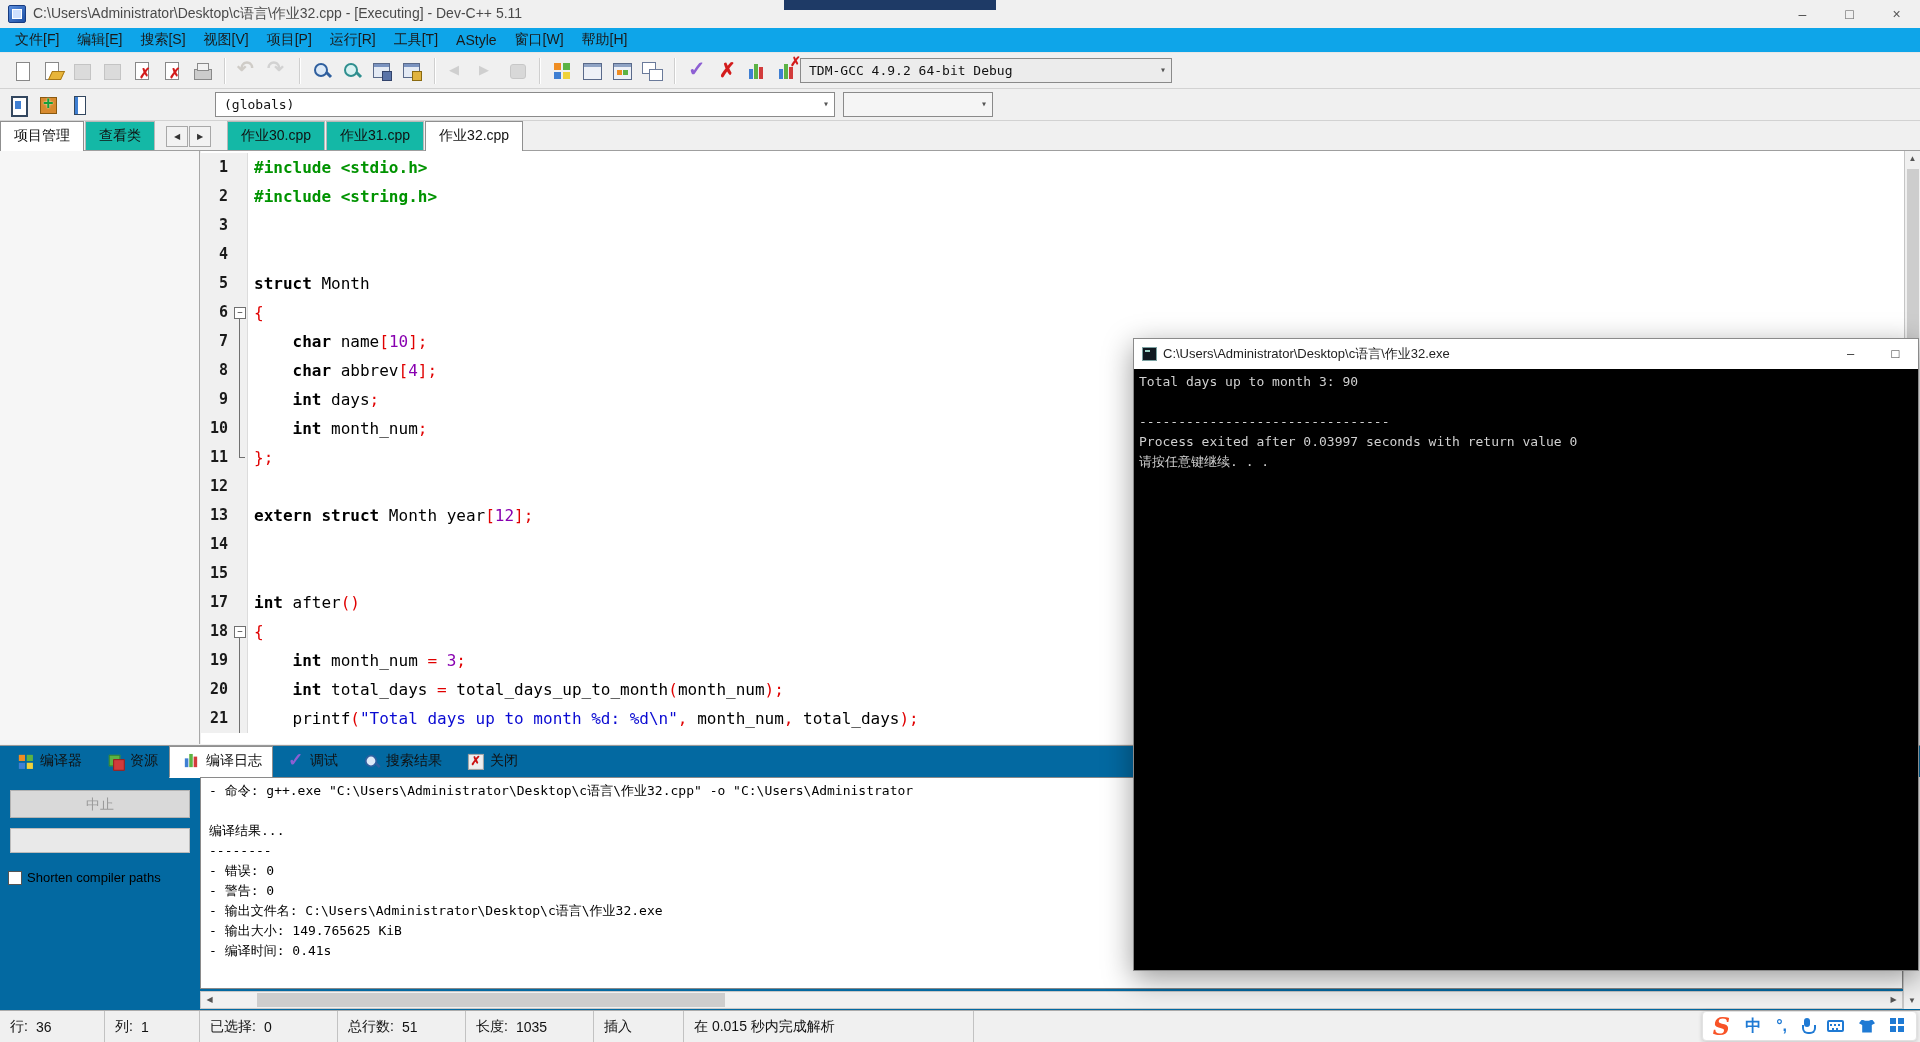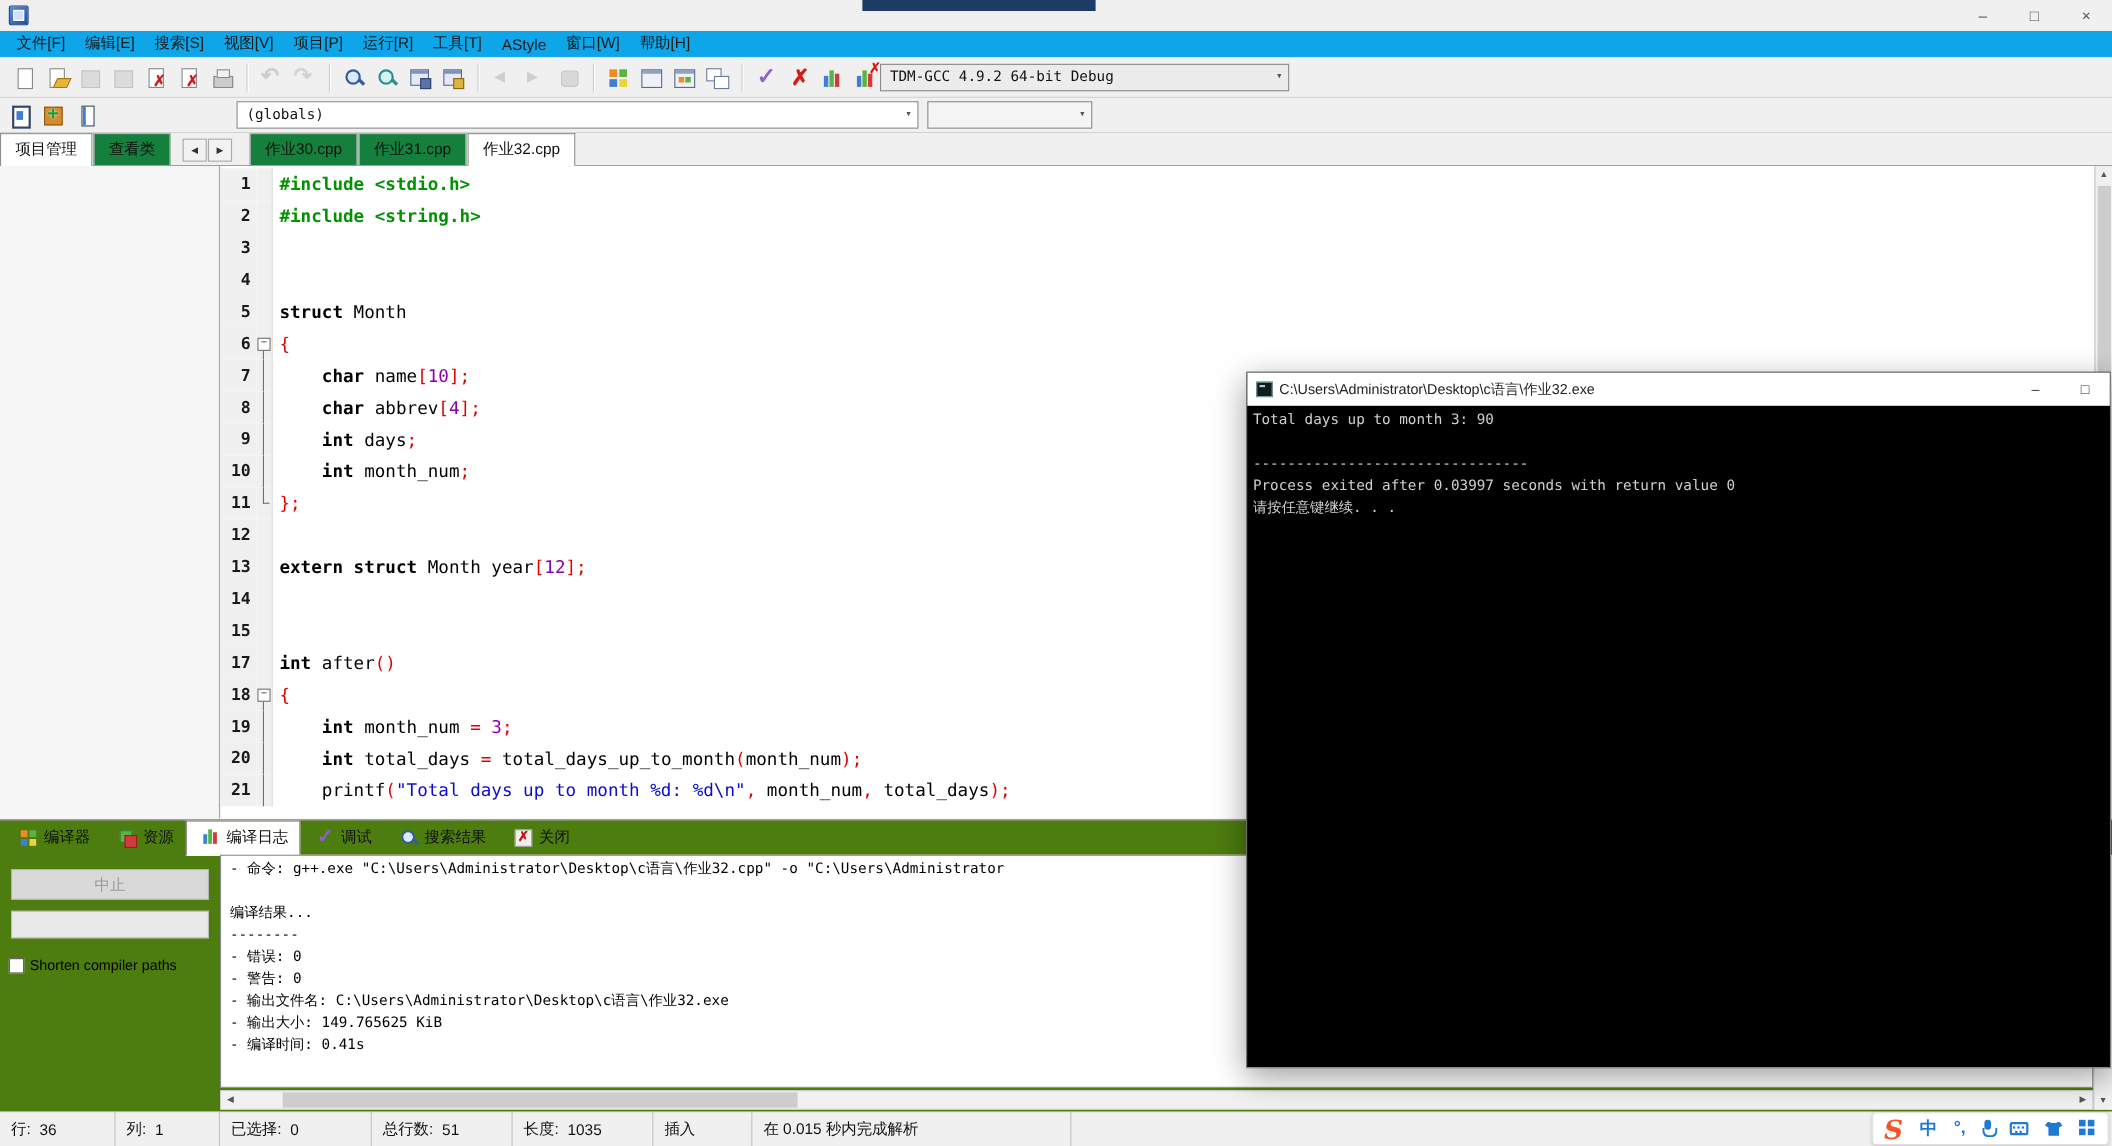--- a/index.html
+++ b/index.html
@@ -91,21 +91,21 @@
 .ic-folder-plus::before { left:3px; top:4px; width:15px; height:15px; background:#d78a2e; border:1px solid #8a5a10; }
 .ic-folder-plus::after { content:"+"; left:6px; top:0px; color:#14a03a; font-weight:bold; font-size:18px; text-shadow:0 0 2px #fff; }
 .ic-barfile::before { left:7px; top:3px; width:10px; height:17px; background:#fff; border:1px solid #33475f;
   box-shadow:inset 3px 0 0 #3f7fd2; }
 
 
 .tabband { height:30px; display:flex; align-items:flex-end; background:#f0f0f0;
   border-bottom:1px solid #9f9f9f; position:relative; }
 .ltabs { display:flex; margin-left:0; }
 .tab { padding:5px 13px 4px; font-size:14px; color:#111; border:1px solid #b8b8b8; border-bottom:none;
-  background:#15803d; margin-right:1px; }
+  background:#14b8a6; margin-right:1px; }
 .tab.active { background:#fff; border-color:#8f8f8f; margin-bottom:-1px; padding-bottom:6px; }
 .tab-arrows { display:flex; margin:0 0 3px 10px; gap:1px; }
 .arrow-btn { width:22px; height:21px; background:#f2f2f2; border:1px solid #a8a8a8;
   display:flex; align-items:center; justify-content:center; font-size:8px; color:#333; }
 .ftabs { display:flex; margin-left:16px; }
 
 
 .left-panel { position:absolute; left:0; top:151px; width:200px; height:593px;
   background:#f6f6f6; border-right:1px solid #a8a8a8; }
 .editor { position:absolute; left:201px; top:151px; width:1703px; height:593px;
@@ -129,21 +129,21 @@
 .tk-num { color:#8800b0; }
 .tk-str { color:#0a0ad2; }
 
 .edit-vscroll { position:absolute; right:0; top:151px; width:16px; height:593px;
   background:#f0f0f0; border-left:1px solid #c5c5c5; }
 .vs-up { height:16px; text-align:center; font-size:8px; line-height:16px; color:#555; }
 .vs-thumb { position:absolute; left:2px; top:18px; width:12px; height:238px; background:#cdcdcd; }
 
 
 .bottom { position:absolute; left:0; top:745px; width:1920px; height:265px;
-  background:#4d7c0f; border-top:1px solid #9a9a9a; }
+  background:#0369a1; border-top:1px solid #9a9a9a; }
 .btabs { display:flex; align-items:flex-end; height:31px; padding-left:3px; }
 .btab { display:flex; align-items:center; gap:4px; padding:3px 10px 4px; font-size:14px; color:#111;
   border:1px solid transparent; }
 .btab.active { background:#fff; border:1px solid #8f8f8f; border-bottom-color:#fff; margin-bottom:-1px; padding-bottom:5px; }
 .btab .ic { width:22px; height:22px; transform:scale(.88); }
 .compile-side { position:absolute; left:0; top:31px; width:200px; bottom:0; }
 .abort-btn { margin:13px 10px 0; height:28px; background:#d9d9d9; border:1px solid #b2b2b2;
   color:#9a9a9a; text-align:center; line-height:26px; font-size:14px; }
 .progress { margin:10px 10px 0; height:25px; background:#e9e9e9; border:1px solid #bbb; }
 .shorten { margin:17px 0 0 8px; display:flex; align-items:center; gap:5px; font-size:13px; color:#000; }
@@ -195,20 +195,21 @@
 .console-title-text { font-size:13px; color:#222; flex:1; }
 .console-btn { width:45px; text-align:center; font-size:13px; color:#333; line-height:30px; }
 .console-body { position:absolute; left:0; top:30px; right:0; bottom:0; background:#000; padding:3px 5px;
   font-family:"DejaVu Sans Mono", monospace; font-size:13px; line-height:20px; color:#d0d0d0; white-space:pre; }
 </style>
 </head>
 <body>
 
 <div class="titlebar">
   <span class="app-icon"></span>
+  <span class="title-text">C:\Users\Administrator\Desktop\c语言\作业32.cpp - [Executing] - Dev-C++ 5.11</span>
   <span class="navy-strip"></span>
   <span class="win-controls">
     <span class="win-btn">–</span>
     <span class="win-btn">□</span>
     <span class="win-btn">×</span>
   </span>
 </div>
 
 <div class="menubar" id="menubar">
     <div class="menu-item">文件[F]</div>

